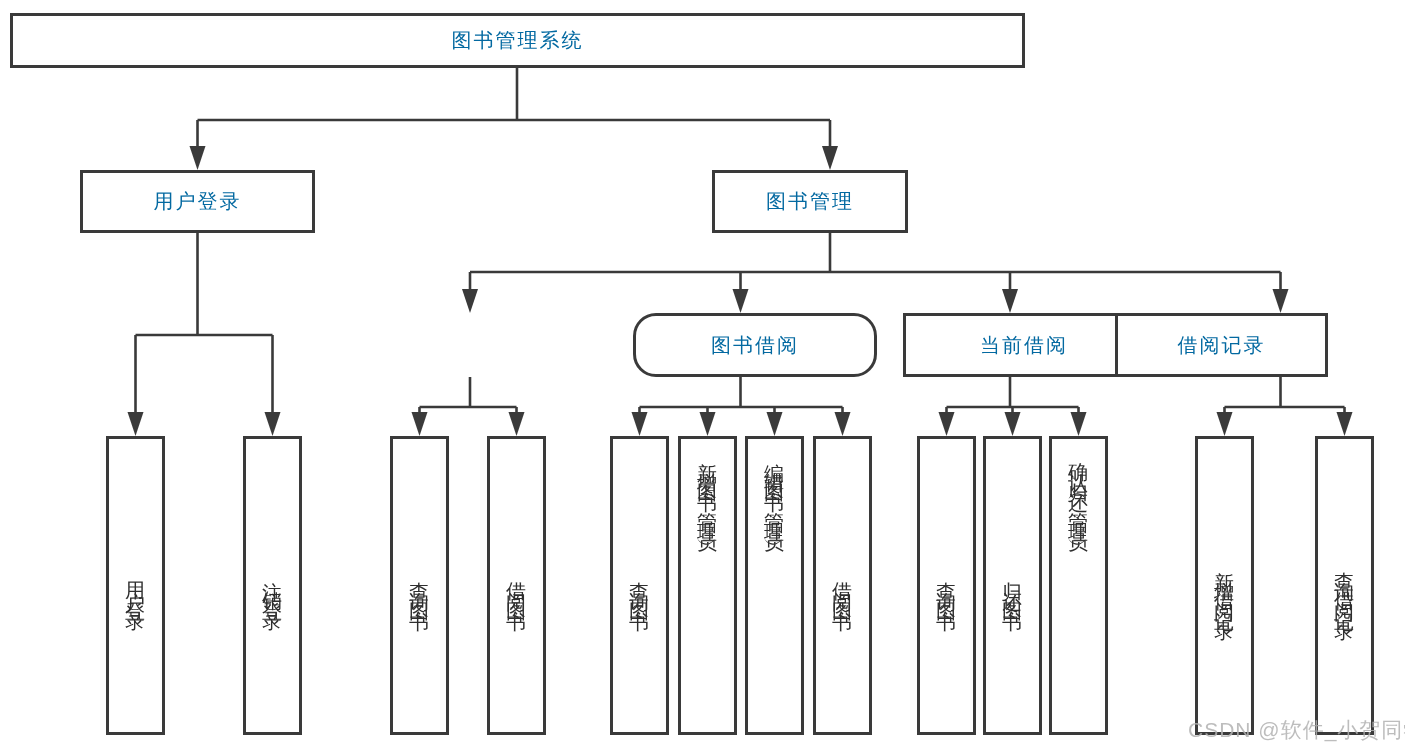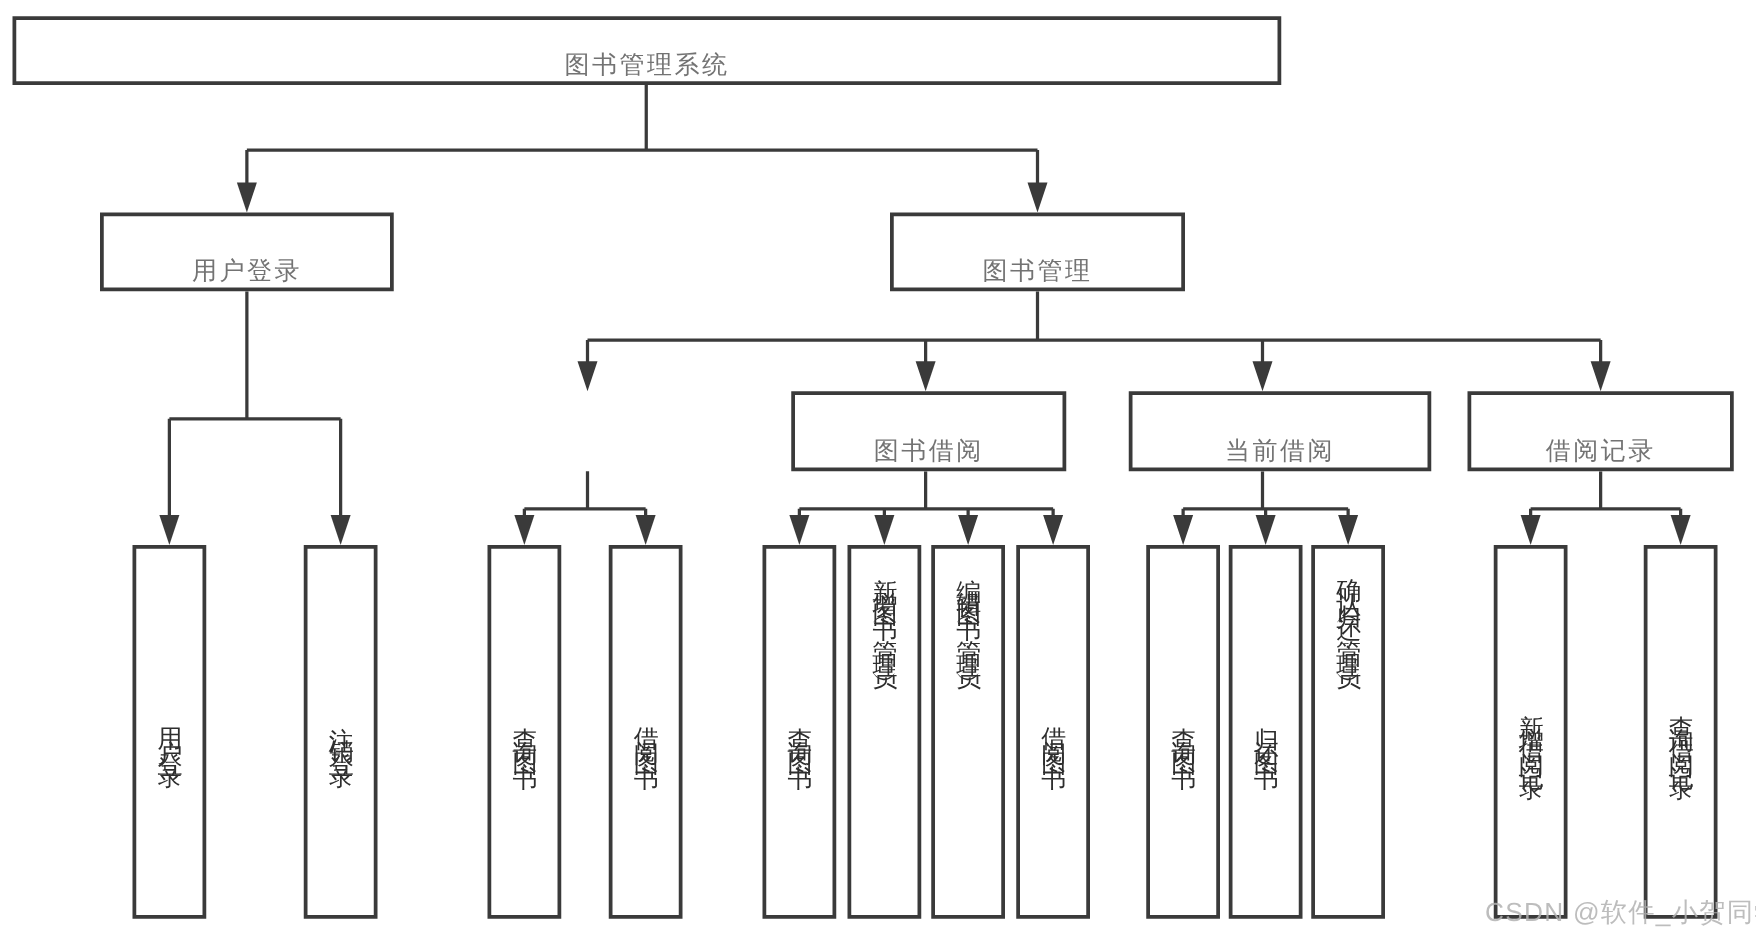--- a/index.html
+++ b/index.html
@@ -21,23 +21,23 @@
     width: 1405px;
     height: 747px;
     z-index: 1;
   }
   .box {
     position: absolute;
     box-sizing: border-box;
     border: 3px solid #3a3a3a;
     background: #ffffff;
     display: flex;
-    align-items: flex-end;
+    align-items: center;
     justify-content: center;
-    color: #737373;
+    color: #0369a1;
     font-size: 20px;
     letter-spacing: 2px;
     z-index: 2;
     font-family: Liberation Serif, serif;
   }
   .vbox {
     position: absolute;
     box-sizing: border-box;
     border: 3px solid #3a3a3a;
     background: #ffffff;
@@ -60,25 +60,25 @@
   }
   .vbox.toptext {
     align-items: flex-start;
   }
   .vbox.toptext .vtext {
     padding-top: 8px;
   }
   
   .n-root       { left: 10px;   top: 13px;  width: 1015px; height: 55px; }
   .n-userlogin  { left: 80px;   top: 170px; width: 235px;  height: 63px; }
-  .n-bookmgmt   { left: 712px;  top: 170px; width: 236px;  height: 63px; }
+  .n-bookmgmt   { left: 712px;  top: 170px; width: 196px;  height: 63px; }
   .n-newbook    { left: 362px;  top: 313px; width: 216px;  height: 64px; }
-  .n-bookborrow { left: 633px;  top: 313px; width: 220px;  height: 64px; }
+  .n-bookborrow { left: 633px;  top: 313px; width: 244px;  height: 64px; border-radius: 23px; }
   .n-curborrow  { left: 903px;  top: 313px; width: 242px;  height: 64px; }
-  .n-borrowrec  { left: 1174px; top: 313px; width: 213px;  height: 64px; }
+  .n-borrowrec  { left: 1115px; top: 313px; width: 213px;  height: 64px; }
   
   .l-1  { left: 106px;  }
   .l-2  { left: 243px;  }
   .l-3  { left: 390px;  }
   .l-4  { left: 487px;  }
   .l-5  { left: 610px;  }
   .l-6  { left: 678px;  }
   .l-7  { left: 745px;  }
   .l-8  { left: 813px;  }
   .l-9  { left: 917px;  }

